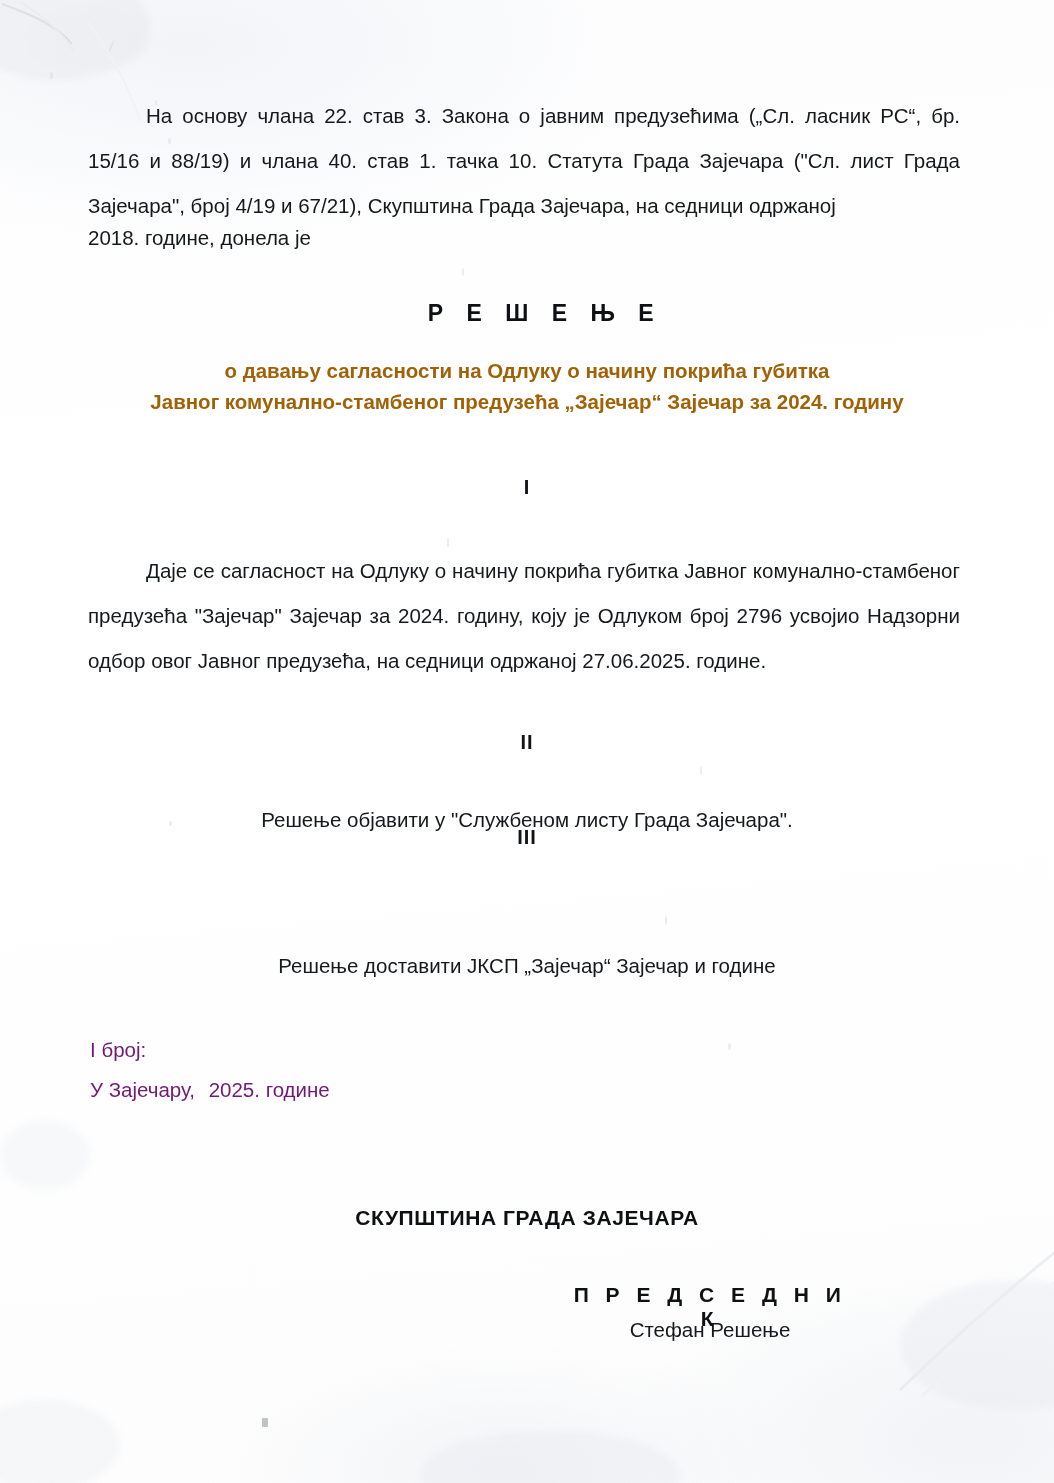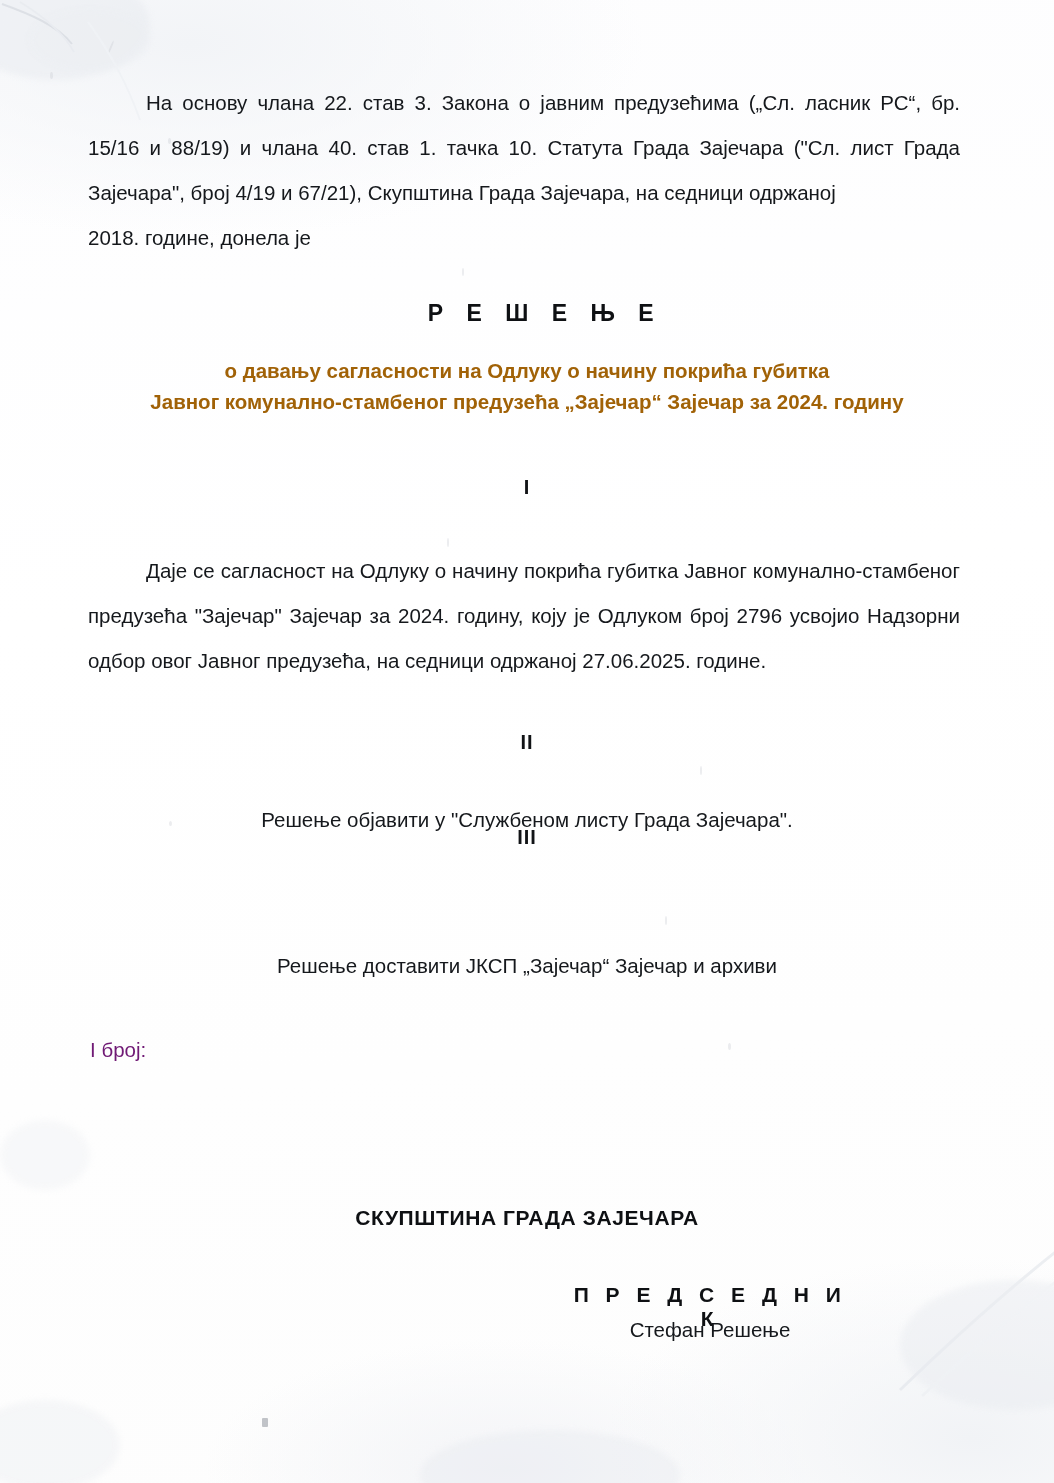--- a/index.html
+++ b/index.html
@@ -183,21 +183,21 @@
     <path d="M88 22 C 110 52, 128 86, 140 120" fill="none" stroke="#eceff3" stroke-width="2"></path>
   </svg>
   <svg class="edge-fold" style="left:860px; top:1240px; width:200px; height:180px;" viewBox="0 0 200 180">
     <path d="M198 10 C 150 48, 96 96, 40 150" fill="none" stroke="#dfe3e9" stroke-width="3"></path>
     <path d="M198 40 C 156 72, 110 112, 62 156" fill="none" stroke="#ebeef2" stroke-width="3"></path>
   </svg>
 </div>
 
 <div class="content">
 
-  <div class="blk para" style="top:80px;">
+  <div class="blk para" style="top:93px;">
     <span class="indent"></span><span>На основу члана 22. став 3. Закона о јавним предузећима („Сл. ласник РС“, бр. 15/16 и 88/19) и члана 40. став 1. тачка 10. Статута Града Зајечара ("Сл. лист Града Зајечара", број 4/19 и 67/21), Скупштина Града Зајечара, на седници одржаној</span>
   </div>
   <div class="blk para" style="top:215px; text-align:left;">
     <span class="fill-lg"></span><span>2018. године, донела је</span>
   </div>
 
   <div class="blk h-resenje" style="top:300px;">Р Е Ш Е Њ Е</div>
 
   <div class="blk h-sub" style="top:355px;">
     <div>о давању сагласности  на Одлуку о начину покрића губитка</div>
@@ -209,27 +209,31 @@
   <div class="blk para" style="top:548px;">
     <span class="indent"></span><span>Даје се сагласност на Одлуку о начину покрића губитка Јавног комунално-стамбеног предузећа "Зајечар" Зајечар за 2024. годину, коју је Одлуком број 2796 усвојио Надзорни одбор овог Јавног предузећа, на седници одржаној 27.06.2025. године.</span>
   </div>
 
   <div class="blk numeral" style="top:731px;">II</div>
 
   <div class="blk stmt" style="top:808px;">Решење објавити у "Службеном листу Града Зајечара".</div>
 
   <div class="blk numeral" style="top:826px;">III</div>
 
-  <div class="blk stmt" style="top:954px;">Решење доставити ЈКСП „Зајечар“  Зајечар  и архиви</div>
+  <div class="blk stmt" style="top:954px;">Решење доставити ЈКСП „Зајечар“  Зајечар  и године</div>
 
   <div class="blk ref" style="top:1030px;">
     <span>I број:</span>
     <span class="fill-sm" style="margin-left:8px;"></span>
   </div>
 
+  <div class="blk ref" style="top:1070px;">
+    <span>У Зајечару,</span>
+    <span class="fill-lg" style="margin-left:8px;"></span><span>2025. године</span>
+  </div>
 
   <div class="blk sig-org" style="top:1206px;">СКУПШТИНА ГРАДА ЗАЈЕЧАРА</div>
 
   <div class="blk sig-title" style="top:1283px;">П Р Е Д С Е Д Н И К</div>
 
   <div class="blk sig-name" style="top:1318px;">Стефан Решење</div>
 
 </div>
 
 </body></html>

